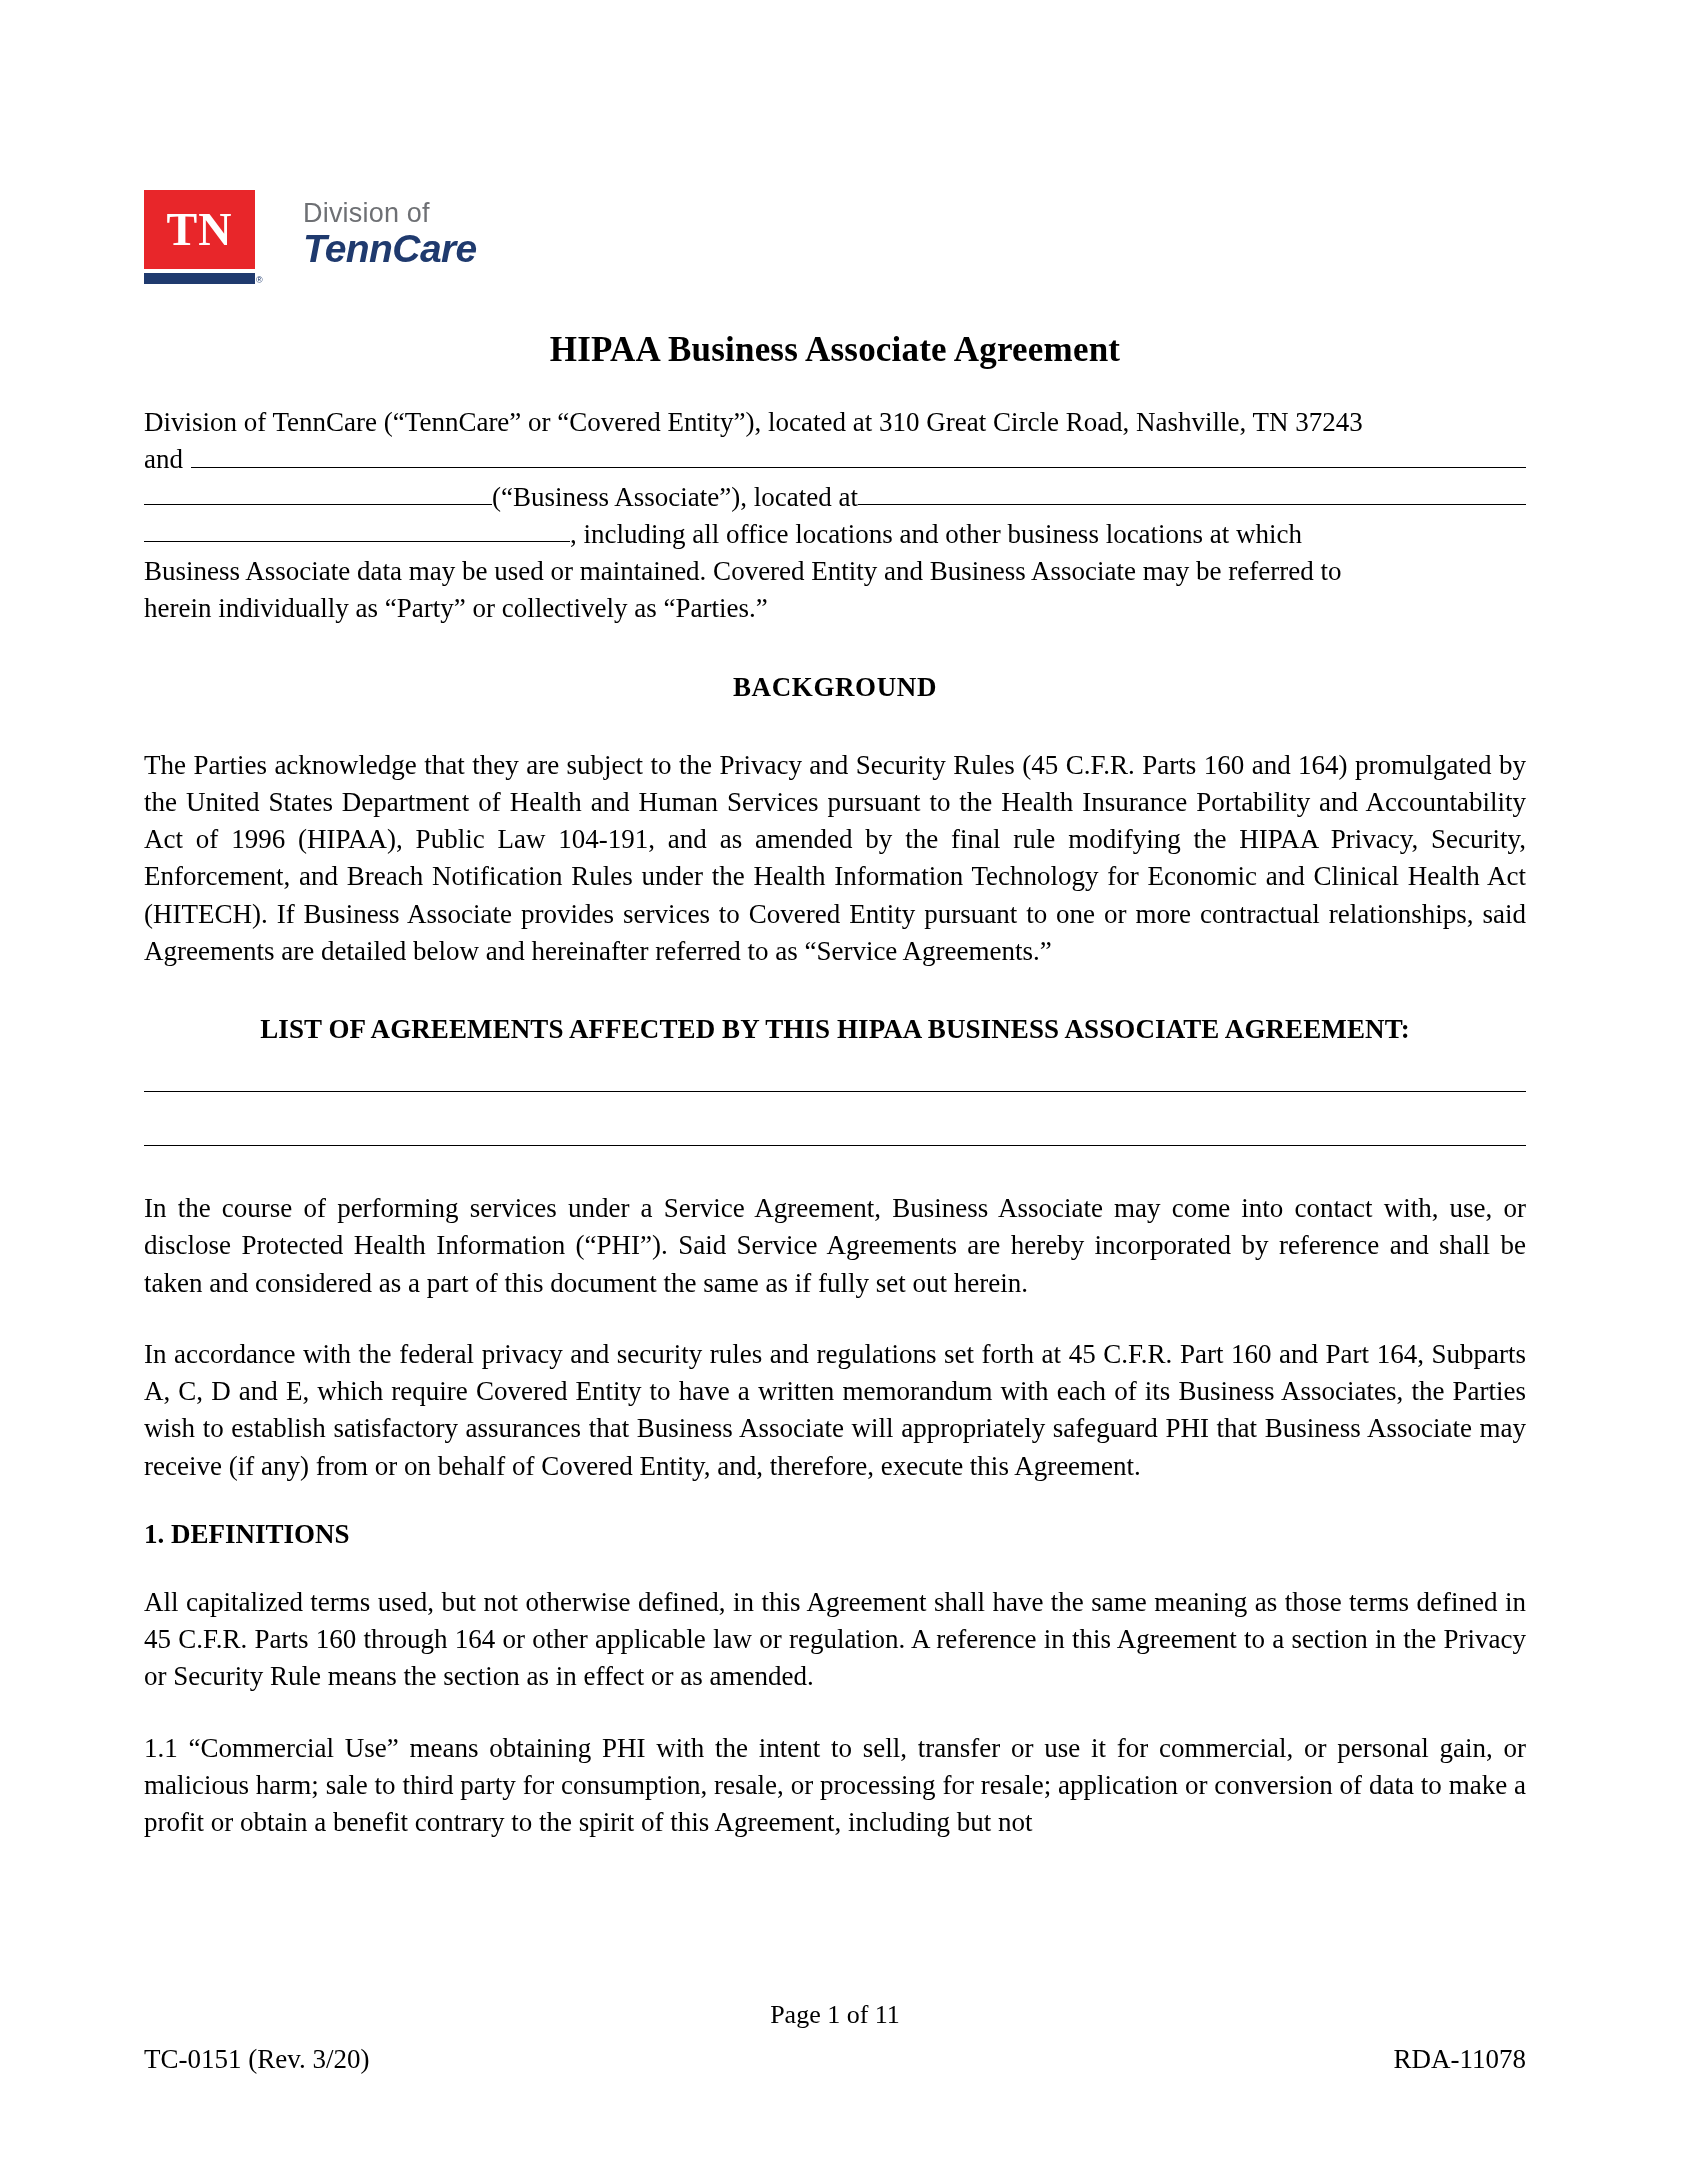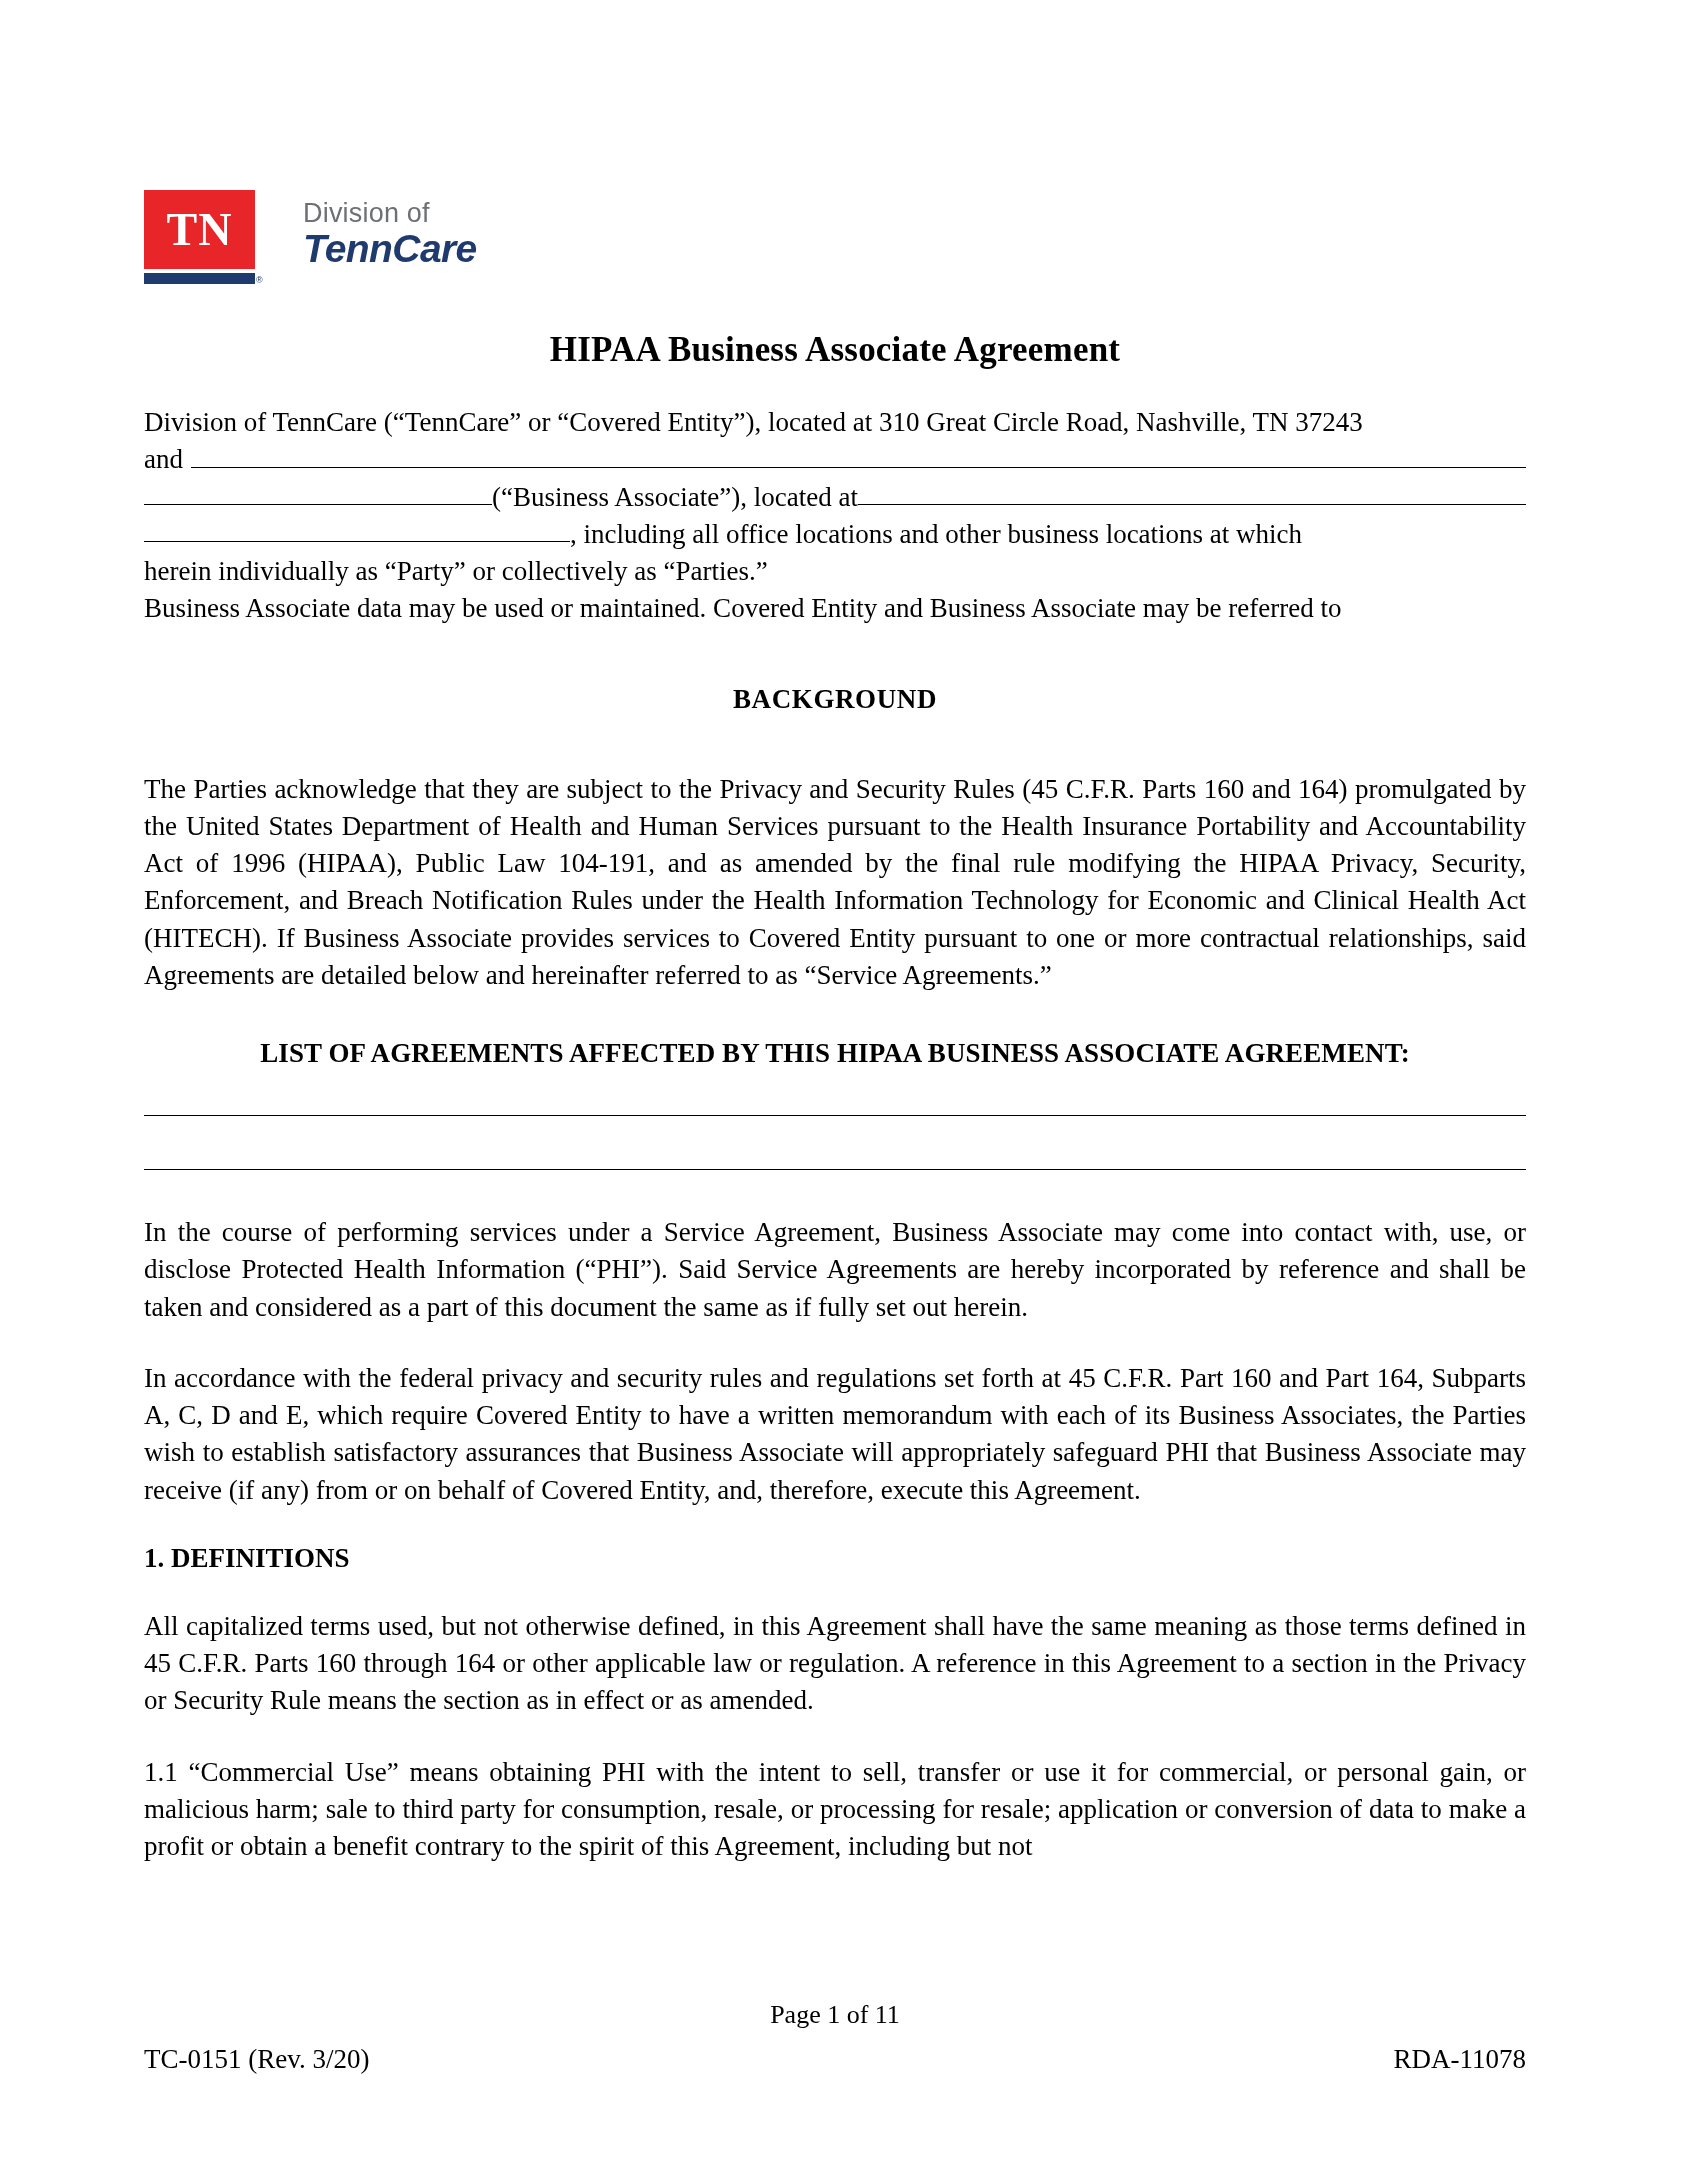--- a/index.html
+++ b/index.html
@@ -117,21 +117,21 @@
     margin: 0;
   }
   .gap-md { height: 34px; }
   .gap-lg { height: 44px; }
 
   .center-head {
     text-align: center;
     font-size: 27px;
     font-weight: bold;
     letter-spacing: 0.6px;
-    margin: 12px;
+    margin: 0;
   }
   .section-head {
     text-align: left;
     font-size: 27px;
     font-weight: bold;
     margin: 0;
   }
   .list-head {
     text-align: center;
     font-size: 27px;
@@ -221,22 +221,22 @@
         <span class="blank" style="width:348px;"></span>
         <span>(“Business Associate”), located at</span>
         <span class="blank grow"></span>
       </div>
 
       <div class="jline">
         <span class="blank" style="width:426px;"></span>
         <span class="grow" style="text-align:justify;">, including all office locations and other business locations at which</span>
       </div>
 
+      <p class="para" style="text-align:justify;">Business Associate data may be used or maintained.   Covered Entity and Business Associate may be referred to</p>
       <p class="para" style="text-align:left;">herein individually as “Party” or collectively as “Parties.”</p>
-      <p class="para" style="text-align:justify;">Business Associate data may be used or maintained.   Covered Entity and Business Associate may be referred to</p>
     </div>
 
     <div class="gap-lg"></div>
 
     <p class="center-head">BACKGROUND</p>
 
     <div class="gap-lg"></div>
 
     <p class="para">The Parties acknowledge that they are subject to the Privacy and Security Rules (45 C.F.R. Parts 160 and 164) promulgated by the United States Department of Health and Human Services pursuant to the Health Insurance Portability and Accountability Act of 1996 (HIPAA), Public Law 104-191, and as amended by the final rule modifying the HIPAA Privacy, Security, Enforcement, and Breach Notification Rules under the Health Information Technology for Economic and Clinical Health Act (HITECH). If Business Associate provides services to Covered Entity pursuant to one or more contractual relationships, said Agreements are detailed below and hereinafter referred to as “Service Agreements.”</p>
 

